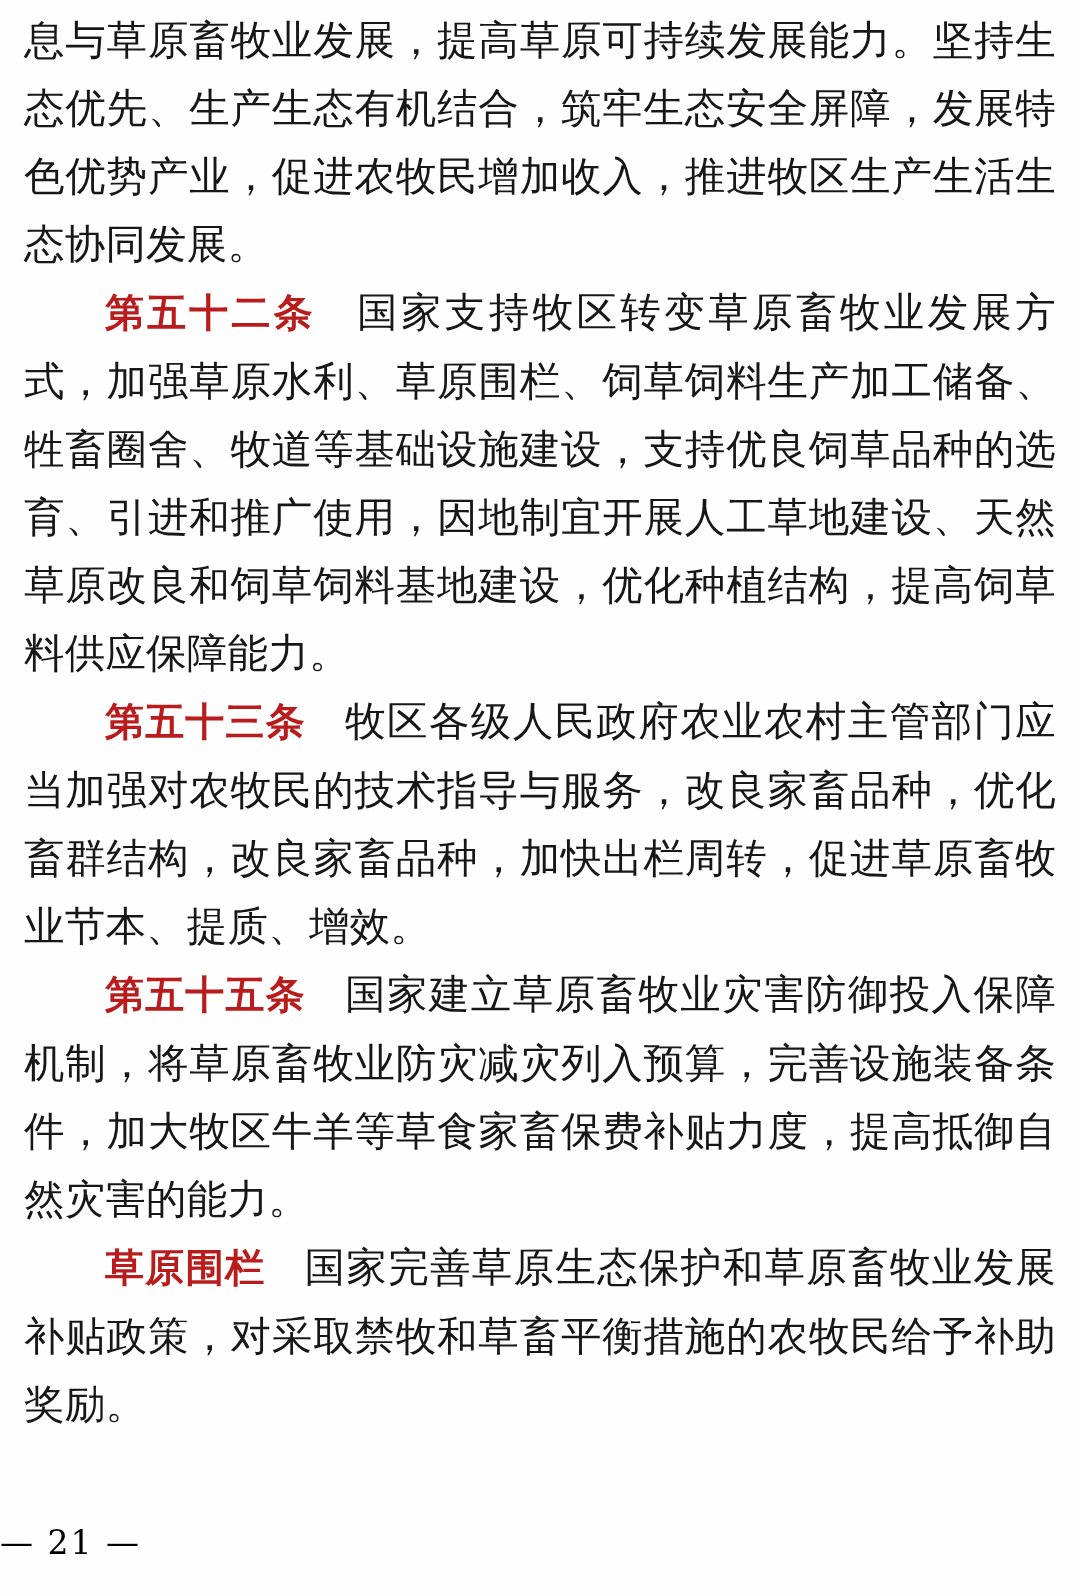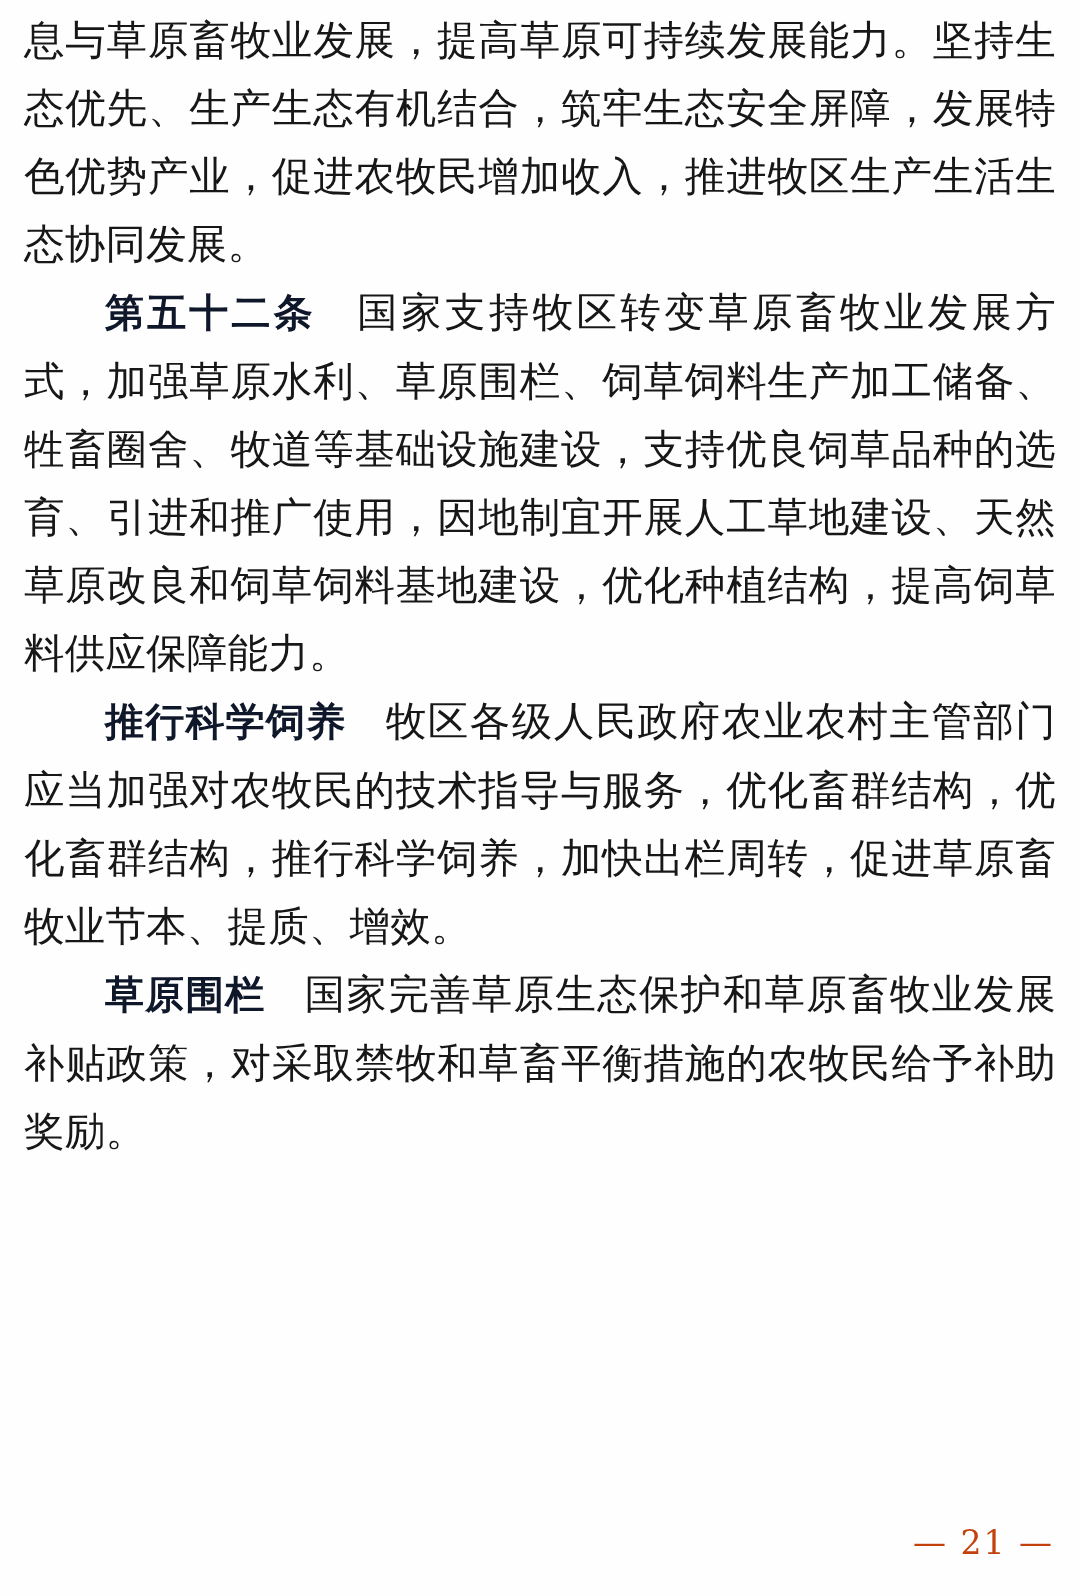--- a/index.html
+++ b/index.html
@@ -60,54 +60,54 @@
 
   .para.article {
     text-indent: 81px;
   }
 
   .art-no {
     font-family: "DejaVu Sans", "Liberation Sans", sans-serif;
     font-weight: 700;
     font-size: 39px;
     letter-spacing: 0px;
-    color: #0f172a;
+    color: #b91c1c;
   }
 
   .art-gap {
     display: inline-block;
     width: 38px;
   }
 
   .folio {
     position: absolute;
     left: 0;
     right: 26px;
     bottom: 34px;
-    text-align: right;
     font-family: "DejaVu Serif", "Liberation Serif", serif;
     font-size: 33px;
-    color: #c2410c;
+    color: #000000;
     letter-spacing: 2px;
   }
 </style>
 </head>
 <body>
 
 <div id="page">
 
   <div class="doc-body">
 
     <p class="para continued"><span>息与草原畜牧业发展，提高草原可持续发展能力。坚持生态优先、生产生态有机结合，筑牢生态安全屏障，发展特色优势产业，促进农牧民增加收入，推进牧区生产生活生态协同发展。</span></p>
 
     <p class="para article"><span class="art-no">第五十二条</span><span class="art-gap"></span><span>国家支持牧区转变草原畜牧业发展方式，加强草原水利、草原围栏、饲草饲料生产加工储备、牲畜圈舍、牧道等基础设施建设，支持优良饲草品种的选育、引进和推广使用，因地制宜开展人工草地建设、天然草原改良和饲草饲料基地建设，优化种植结构，提高饲草料供应保障能力。</span></p>
 
 
-    <p class="para article"><span class="art-no">推行科学饲养</span><span class="art-gap"></span><span>牧区各级人民政府农业农村主管部门应当加强对农牧民的技术指导与服务，优化畜群结构，优化畜群结构，推行科学饲养，加快出栏周转，促进草原畜牧业节本、提质、增效。</span></p>
+    <p class="para article"><span class="art-no">第五十三条</span><span class="art-gap"></span><span>牧区各级人民政府农业农村主管部门应当加强对农牧民的技术指导与服务，改良家畜品种，优化畜群结构，改良家畜品种，加快出栏周转，促进草原畜牧业节本、提质、增效。</span></p>
 
+    <p class="para article"><span class="art-no">第五十五条</span><span class="art-gap"></span><span>国家建立草原畜牧业灾害防御投入保障机制，将草原畜牧业防灾减灾列入预算，完善设施装备条件，加大牧区牛羊等草食家畜保费补贴力度，提高抵御自然灾害的能力。</span></p>
 
     <p class="para article"><span class="art-no">草原围栏</span><span class="art-gap"></span><span>国家完善草原生态保护和草原畜牧业发展补贴政策，对采取禁牧和草畜平衡措施的农牧民给予补助奖励。</span></p>
 
   </div>
 
   <div class="folio">— 21 —</div>
 
 </div>
 
 </body></html>

